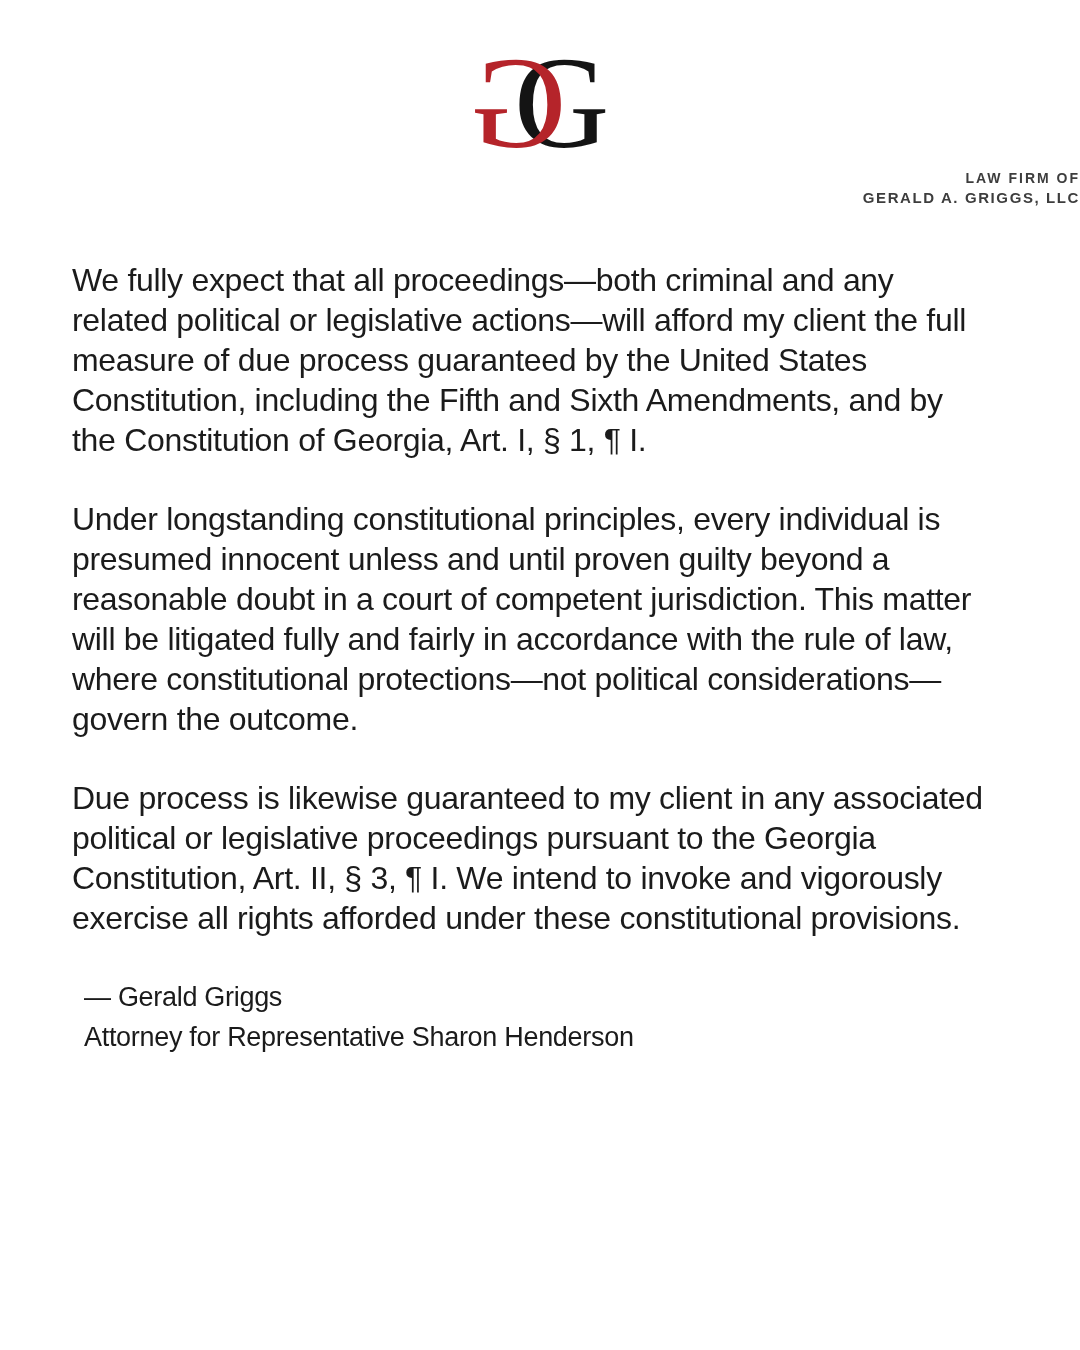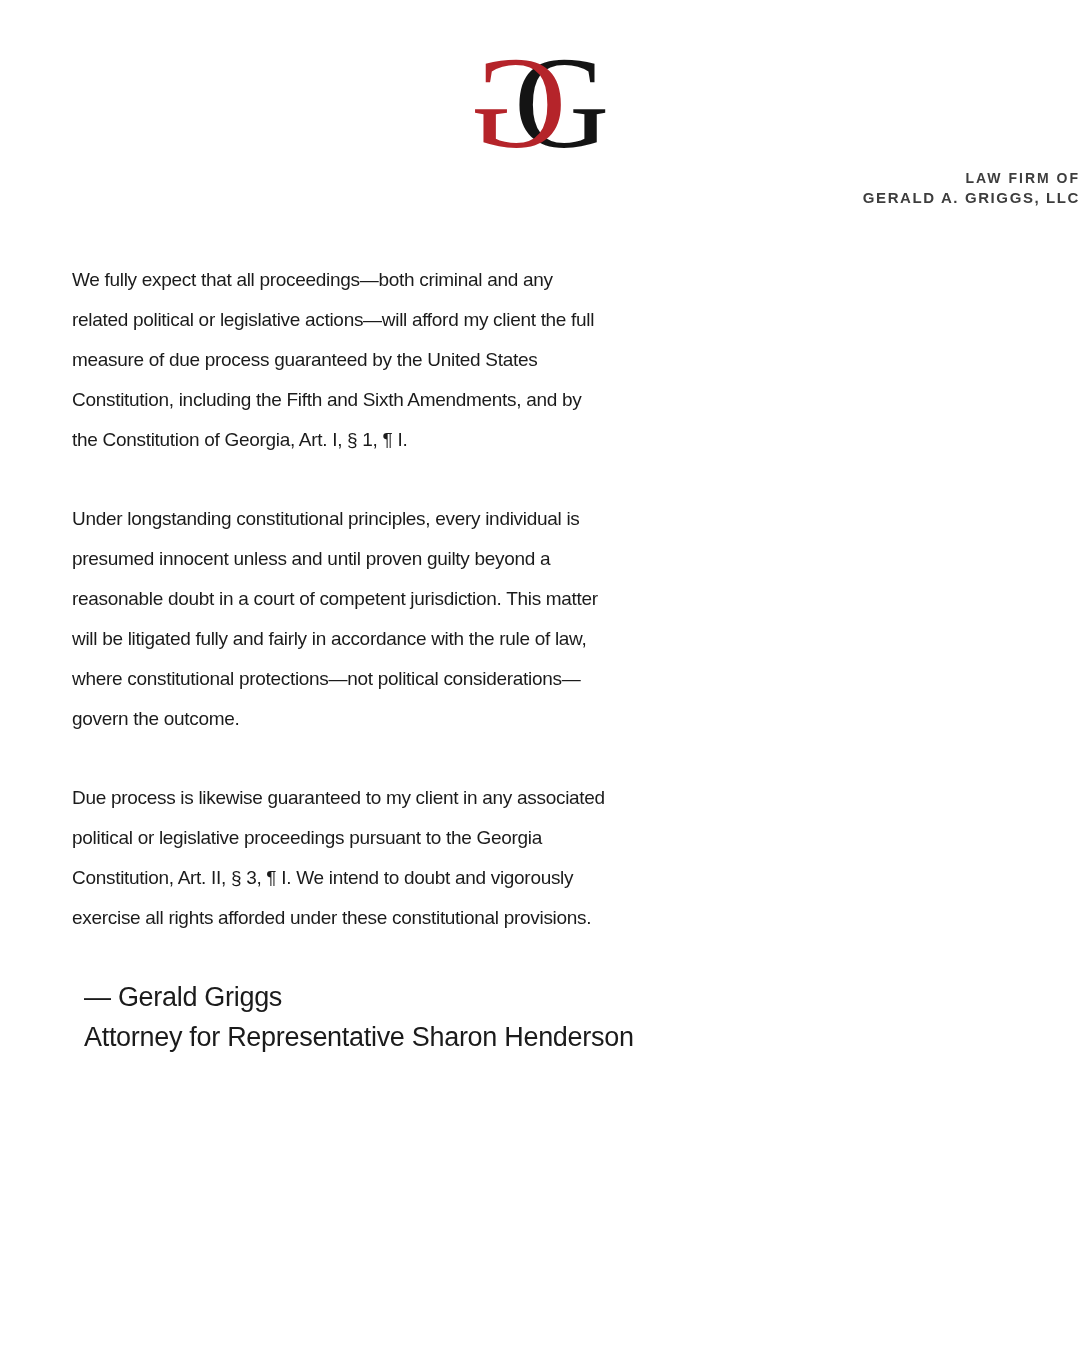--- a/index.html
+++ b/index.html
@@ -69,21 +69,21 @@
 
   
   .content {
     position: absolute;
     top: 260px;
     left: 72px;
     width: 960px;
     color: #1b1b1b;
   }
   .paragraph {
-    font-size: 19px;
+    font-size: 32px;
     line-height: 40px;
     letter-spacing: -0.3px;
     white-space: pre-line;
     margin: 0 0 39px 0;
   }
   .signature {
     font-size: 27px;
     line-height: 40px;
     letter-spacing: -0.3px;
     white-space: pre-line;
@@ -111,19 +111,19 @@
 Constitution, including the Fifth and Sixth Amendments, and by
 the Constitution of Georgia, Art. I, § 1, ¶ I.</p>
     <p class="paragraph">Under longstanding constitutional principles, every individual is
 presumed innocent unless and until proven guilty beyond a
 reasonable doubt in a court of competent jurisdiction. This matter
 will be litigated fully and fairly in accordance with the rule of law,
 where constitutional protections—not political considerations—
 govern the outcome.</p>
     <p class="paragraph">Due process is likewise guaranteed to my client in any associated
 political or legislative proceedings pursuant to the Georgia
-Constitution, Art. II, § 3, ¶ I. We intend to doubt and vigorously
+Constitution, Art. II, § 3, ¶ I. We intend to invoke and vigorously
 exercise all rights afforded under these constitutional provisions.</p>
     <p class="signature">— Gerald Griggs
 Attorney for Representative Sharon Henderson</p>
   </div>
 
 </div>
 
 </body></html>

